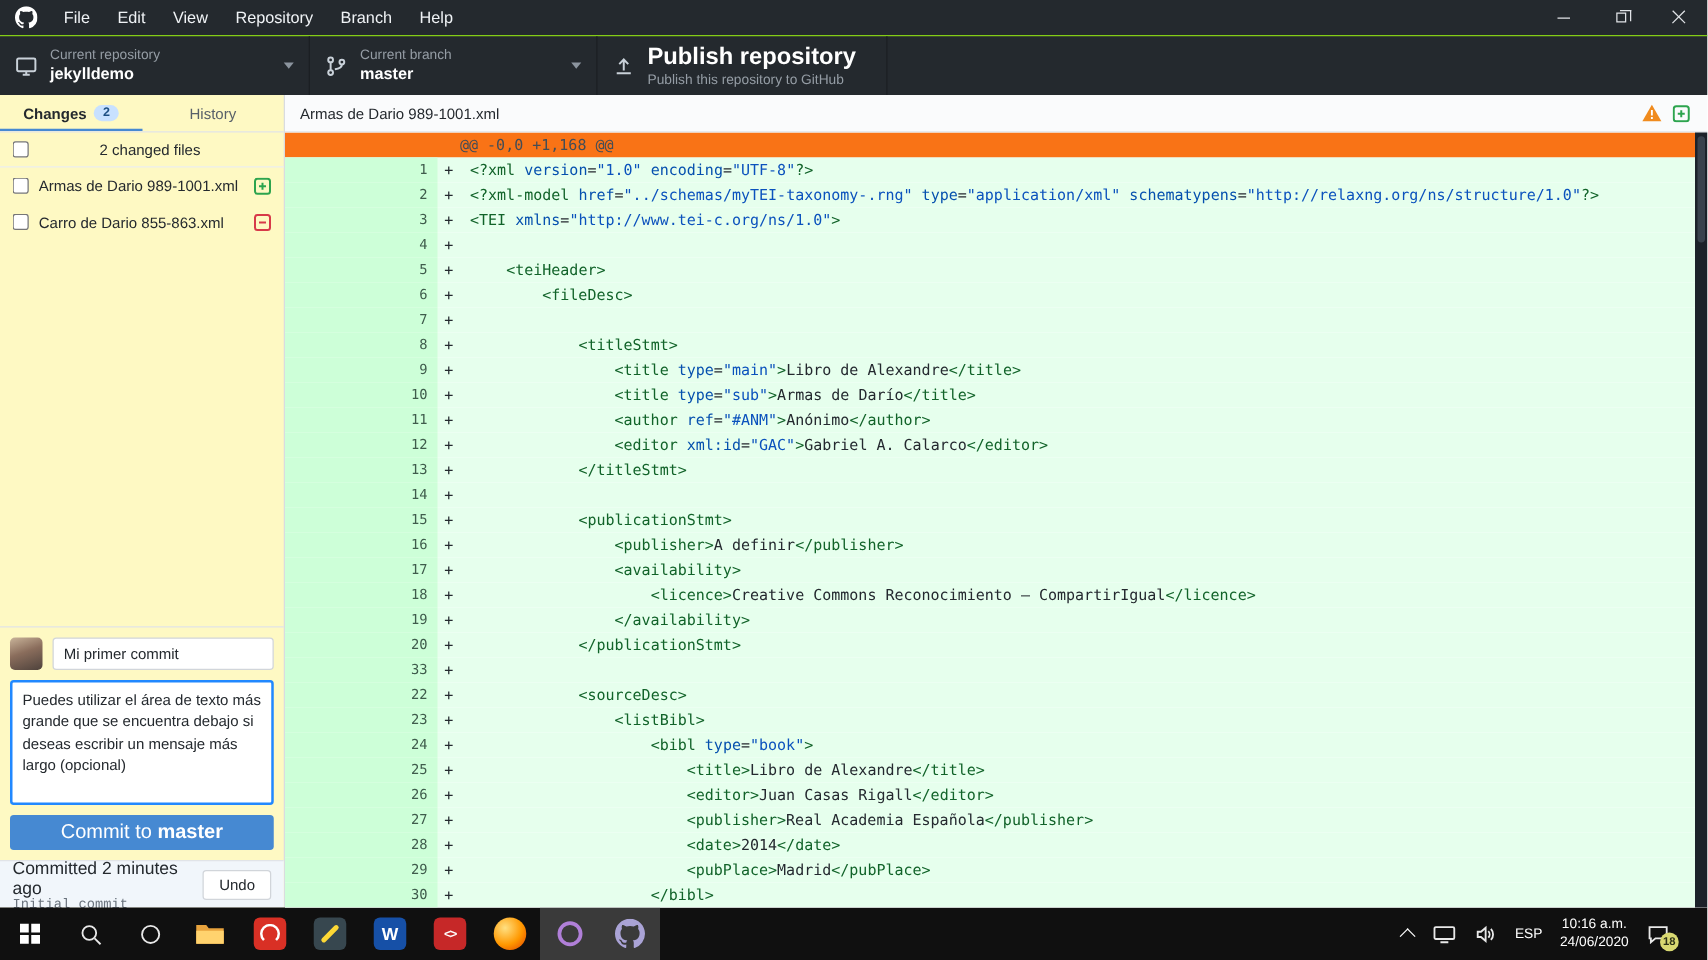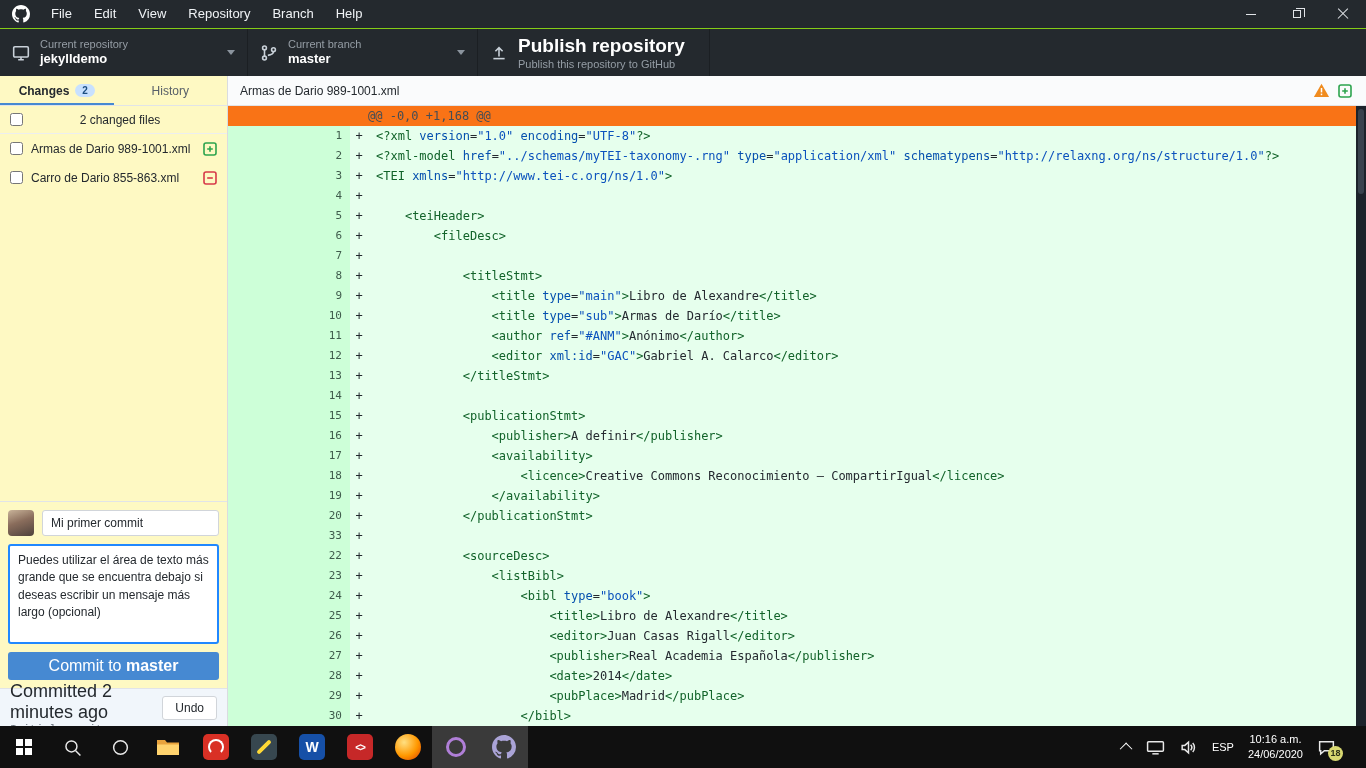--- a/index.html
+++ b/index.html
@@ -54,21 +54,21 @@
   .spacer { flex:1; }
 
   .commit-panel { border-top:1px solid #e1e4e8; padding:8px; display:flex; flex-direction:column; gap:8px; flex:none; }
   .summary-row { display:flex; gap:8px; align-items:center; }
   .avatar { width:26px; height:26px; border-radius:4px; flex:none;
             background:linear-gradient(160deg,#c9b49a 0%,#8a6d5c 45%,#4e423c 100%); }
   .summary-input { flex:1; height:26px; border:1px solid #d1d5da; border-radius:3px; padding:0 8px; font-size:12px; color:#24292e; font-family:"Liberation Sans",sans-serif; }
   .desc { height:100px; border:2px solid var(--focus-blue,#2188ff); border-radius:3px; padding:6px 8px; font-size:12px; line-height:1.45; color:#24292e; resize:none; outline:none; font-family:"Liberation Sans",sans-serif; }
   .commit-btn { height:28px; background:var(--accent-blue,#4689d2); color:#fff; border:none; border-radius:3px; font-size:16px; font-family:"Liberation Sans",sans-serif; cursor:default; }
   .undo-bar { border-top:1px solid #e1e4e8; background:#f1f6fb; padding:5px 10px; display:flex; align-items:center; flex:none; height:38px; }
-  .u1 { font-size:18px; color:#24292e; } .u2 { font-size:11px; color:#6a737d;font-family:Liberation Mono, monospace; }
+  .u1 { font-size:14px; color:#24292e; } .u2 { font-size:11px; color:#6a737d;font-family:Liberation Mono, monospace; }
   .undo-btn { margin-left:auto; padding:4px 12px; background:#fff; border:1px solid #d1d5da; border-radius:3px; font-size:12px; color:#24292e; font-family:"Liberation Sans",sans-serif; }
 
   
   .main { flex:1; display:flex; flex-direction:column; position:relative; min-width:0; background:#fff; }
   .file-header { height:30px; flex:none; display:flex; align-items:center; padding:0 12px 0 12px; border-bottom:1px solid #e1e4e8; background:#fafbfc; font-size:12px; color:#24292e; }
   .fh-icons { margin-left:auto; display:flex; gap:8px; align-items:center; padding-right:2px; }
   .fh-icons svg { display:block; }
   .diff { flex:1; overflow:hidden; font-family:"DejaVu Sans Mono","Liberation Mono",monospace; font-size:12px; margin-right:10px; }
   .hunk-row { height:20px; line-height:20px; background:#f97316; color:#444d56; padding-left:140px; white-space:pre; }
   .diff-row { display:flex; height:20px; line-height:20px; background:var(--diff-add-bg,#e6ffed); }

